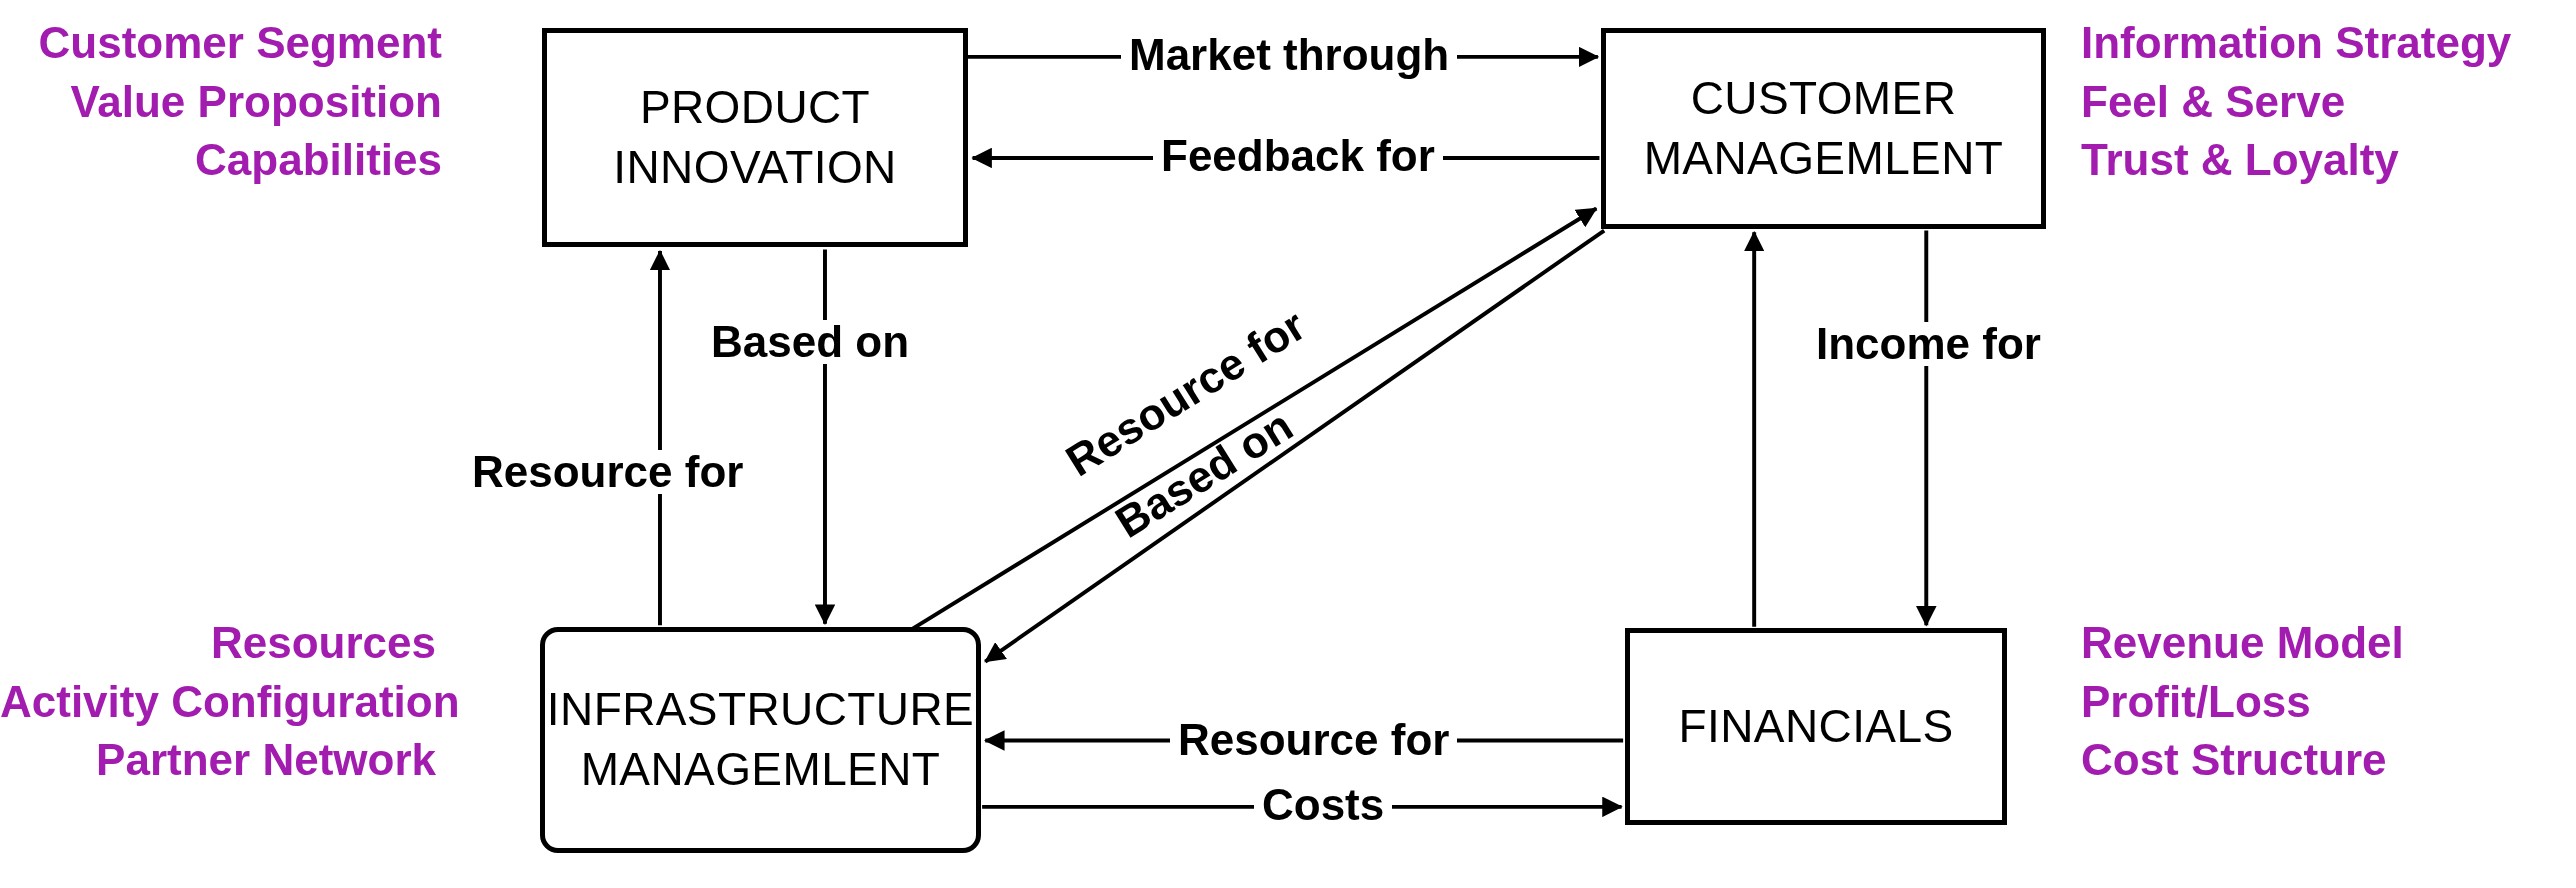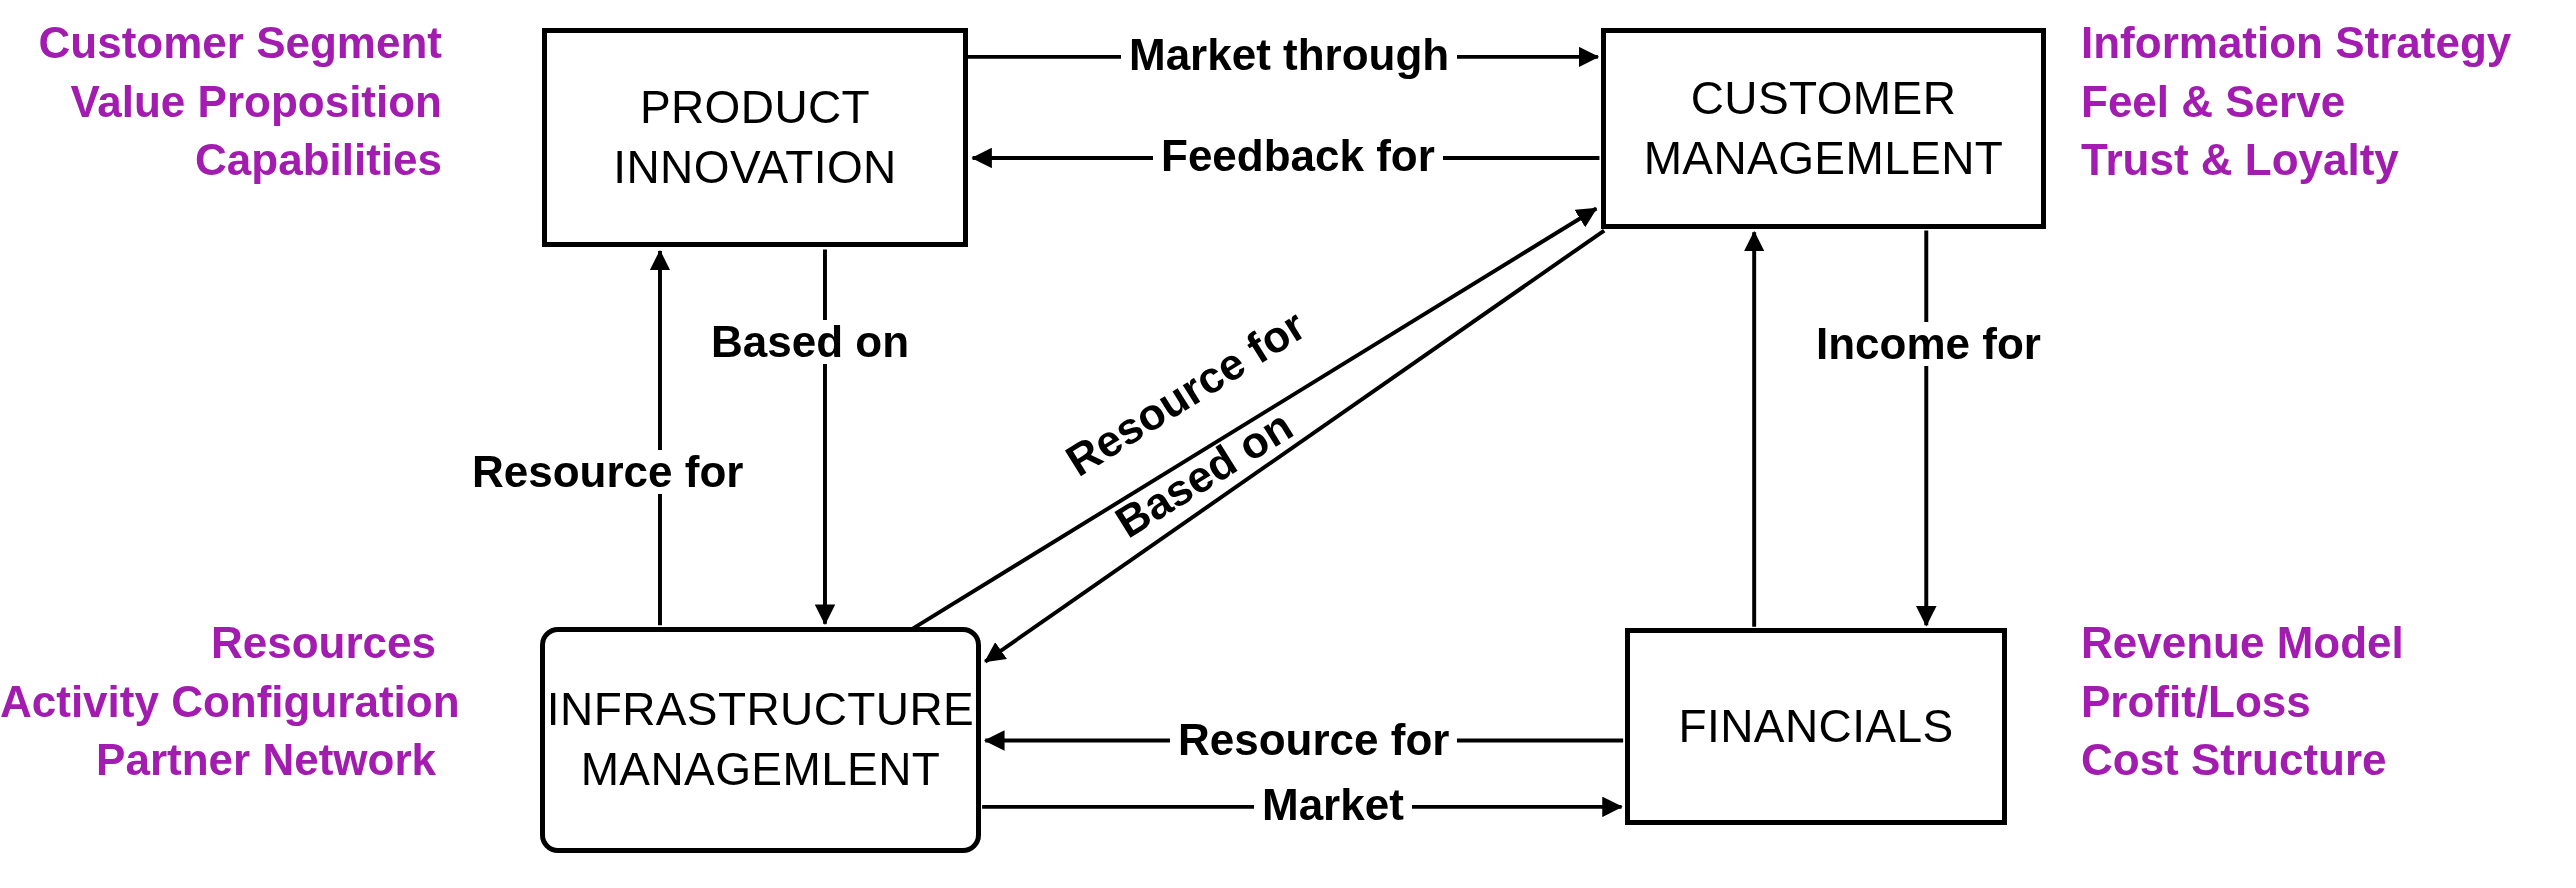--- a/index.html
+++ b/index.html
@@ -152,16 +152,16 @@
 
   <div class="edge-label rot" style="left:1050px;top:371px;transform:rotate(-32deg);">Resource for</div>
 
   <div class="edge-label rot" style="left:1105px;top:452px;transform:rotate(-32deg);">Based on</div>
 
   <div class="edge-label" style="left:1808px;top:322px;">Income for</div>
 
 
   <div class="edge-label" style="left:1170px;top:718px;">Resource for</div>
 
-  <div class="edge-label" style="left:1254px;top:783px;">Market</div>
+  <div class="edge-label" style="left:1254px;top:783px;">Costs</div>
 
 </div>
 
 
 </body></html>

